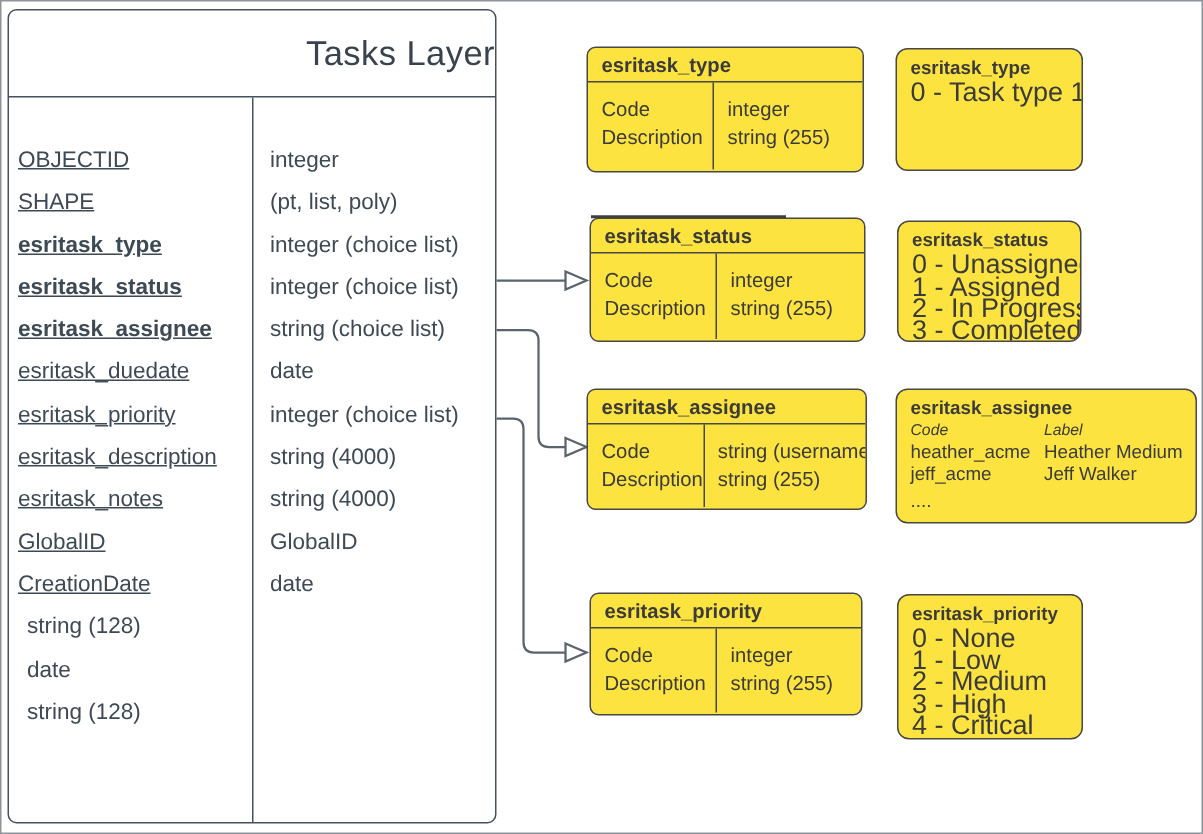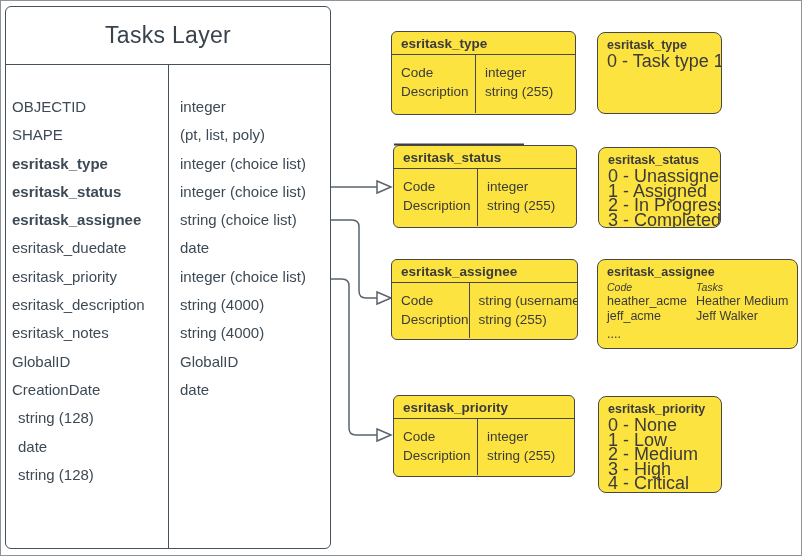--- a/index.html
+++ b/index.html
@@ -10,30 +10,30 @@
     color:#3d4a55;
   }
   
   .ftable{
     position:absolute;left:4px;top:5px;width:326px;height:543px;
     box-sizing:border-box;border:1.5px solid #45525e;border-radius:6px;
     background:#fff;
   }
   .ftable-header{
     height:57px;border-bottom:1px solid #45525e;
-    display:flex;align-items:center;justify-content:center;
+    display:flex;align-items:center;justify-content:flex-end;
   }
   .ftable-title{font-size:23px;color:#39434e;letter-spacing:.3px;}
   .ftable-body{position:relative;padding-top:28px;}
   .col-divider{
     position:absolute;left:162px;top:58px;bottom:0;width:1px;
     background:#45525e;
   }
   .trow{display:flex;line-height:28.3px;font-size:15px;}
-  .trow .fname{width:162px;box-sizing:border-box;padding-left:6px;white-space:nowrap;}
+  .trow .fname{width:162px;box-sizing:border-box;padding-left:6px;white-space:nowrap;text-decoration:underline;}
   .trow .ftype{padding-left:12px;white-space:nowrap;}
   .trow.bold .fname{font-weight:700;}
   
   .sbox{
     position:absolute;box-sizing:border-box;background:#fde33f;
     border:1.5px solid #474747;border-radius:6px;color:#3b3b3b;overflow:hidden;
   }
   .sbox-title{
     font-weight:700;font-size:13.5px;padding:4px 0 3px 9px;
     border-bottom:1.5px solid #474747;
@@ -203,21 +203,21 @@
     <div class="dtitle">esritask_status</div>
     <div class="dline">0 - Unassigned</div>
     <div class="dline">1 - Assigned</div>
     <div class="dline">2 - In Progress</div>
     <div class="dline">3 - Completed</div>
   </div>
 
   <div class="dbox" style="left:596px;top:258px;width:201px;height:90px;">
     <div class="dtitle">esritask_assignee</div>
     <div class="drow dhead">
-      <span class="dc">Code</span><span>Tasks</span>
+      <span class="dc">Code</span><span>Label</span>
     </div>
     <div class="drow">
       <span class="dc">heather_acme</span><span>Heather Medium</span>
     </div>
     <div class="drow">
       <span class="dc">jeff_acme</span><span>Jeff Walker</span>
     </div>
     <div class="dmore">....</div>
   </div>
 

